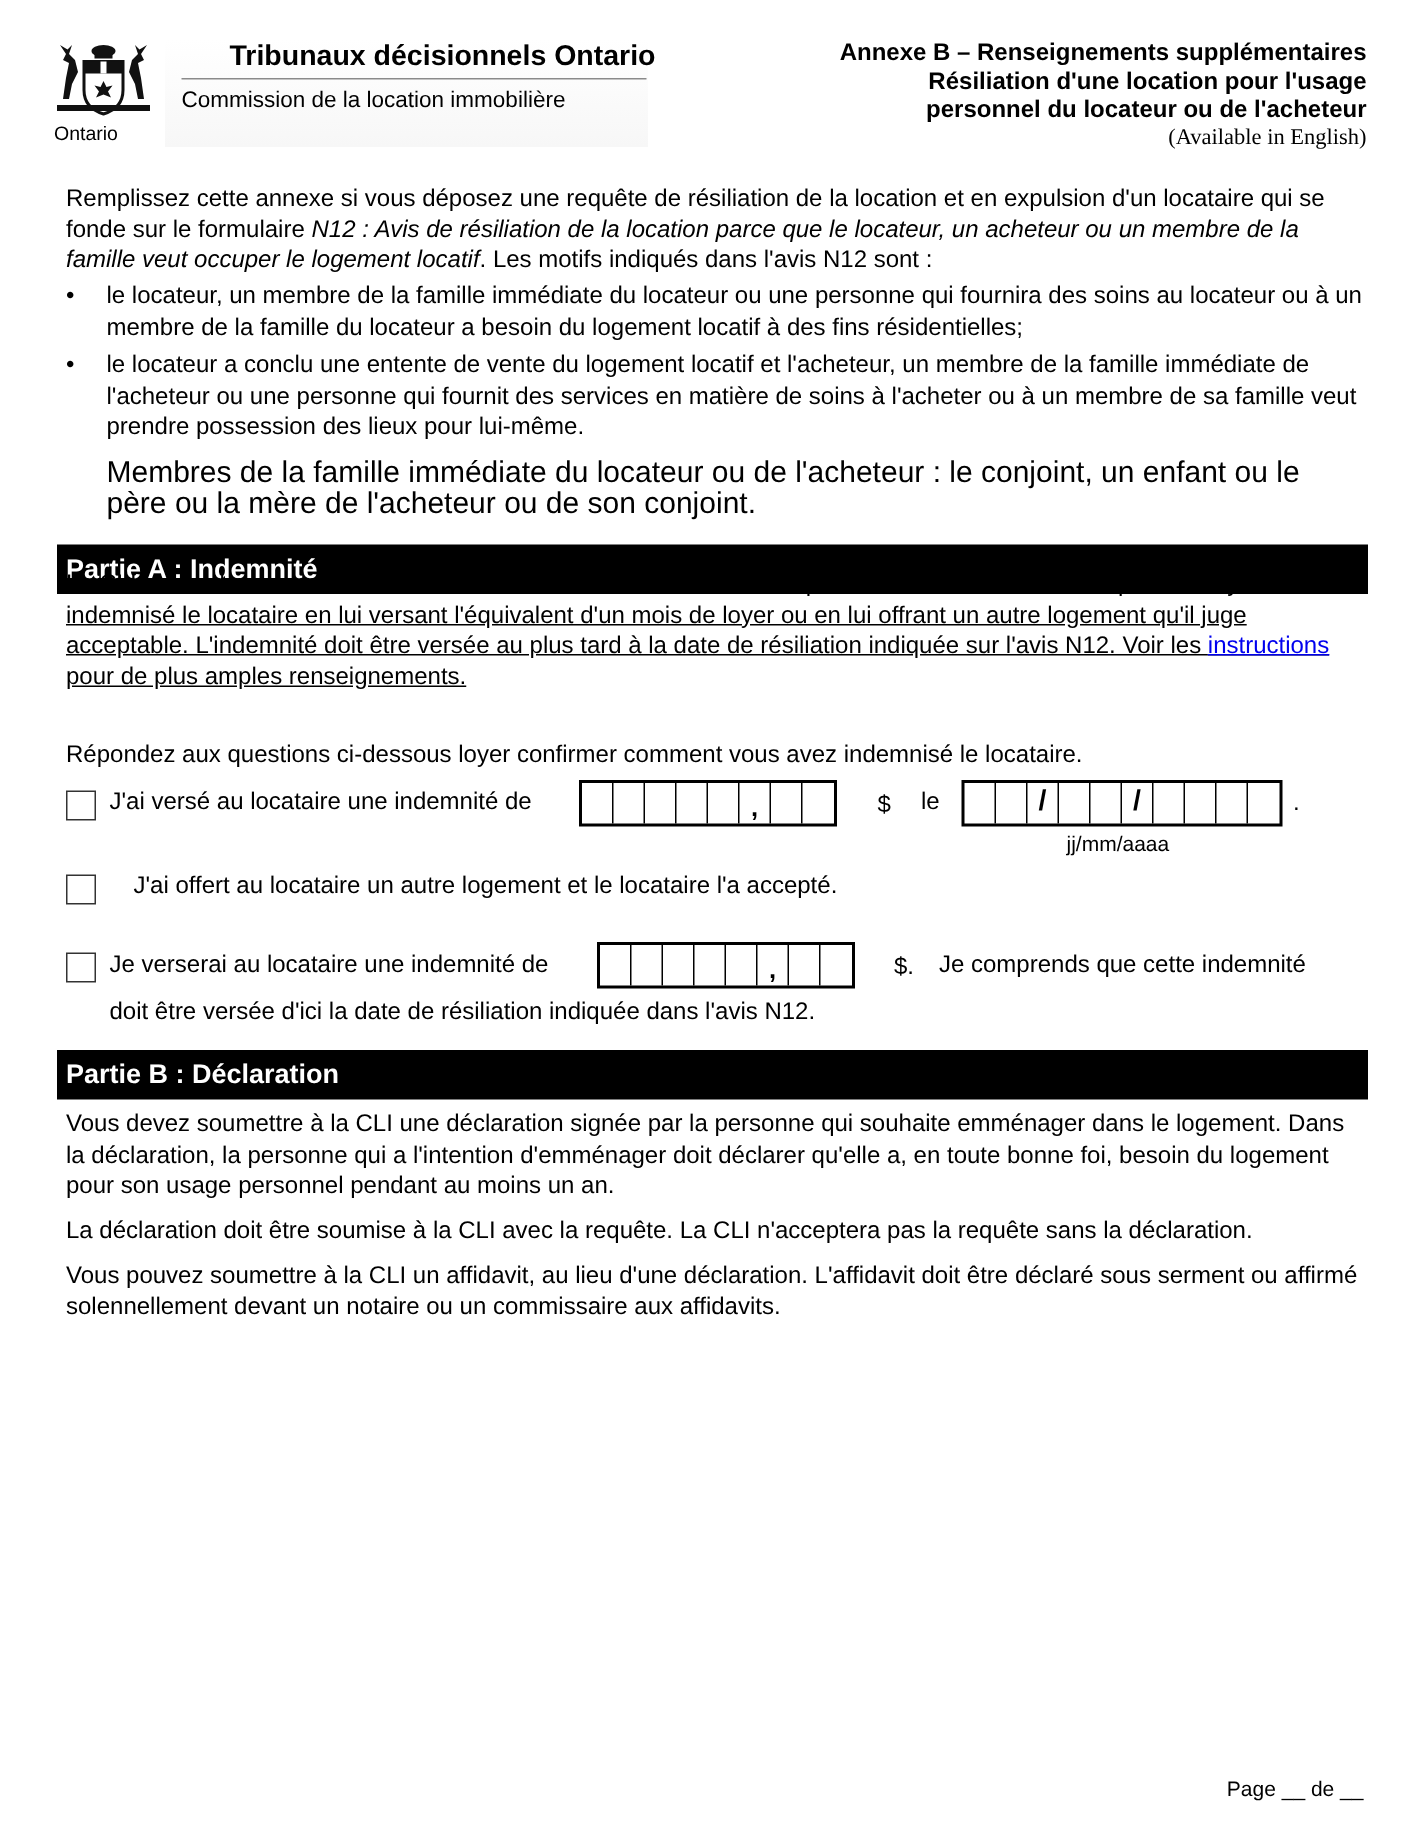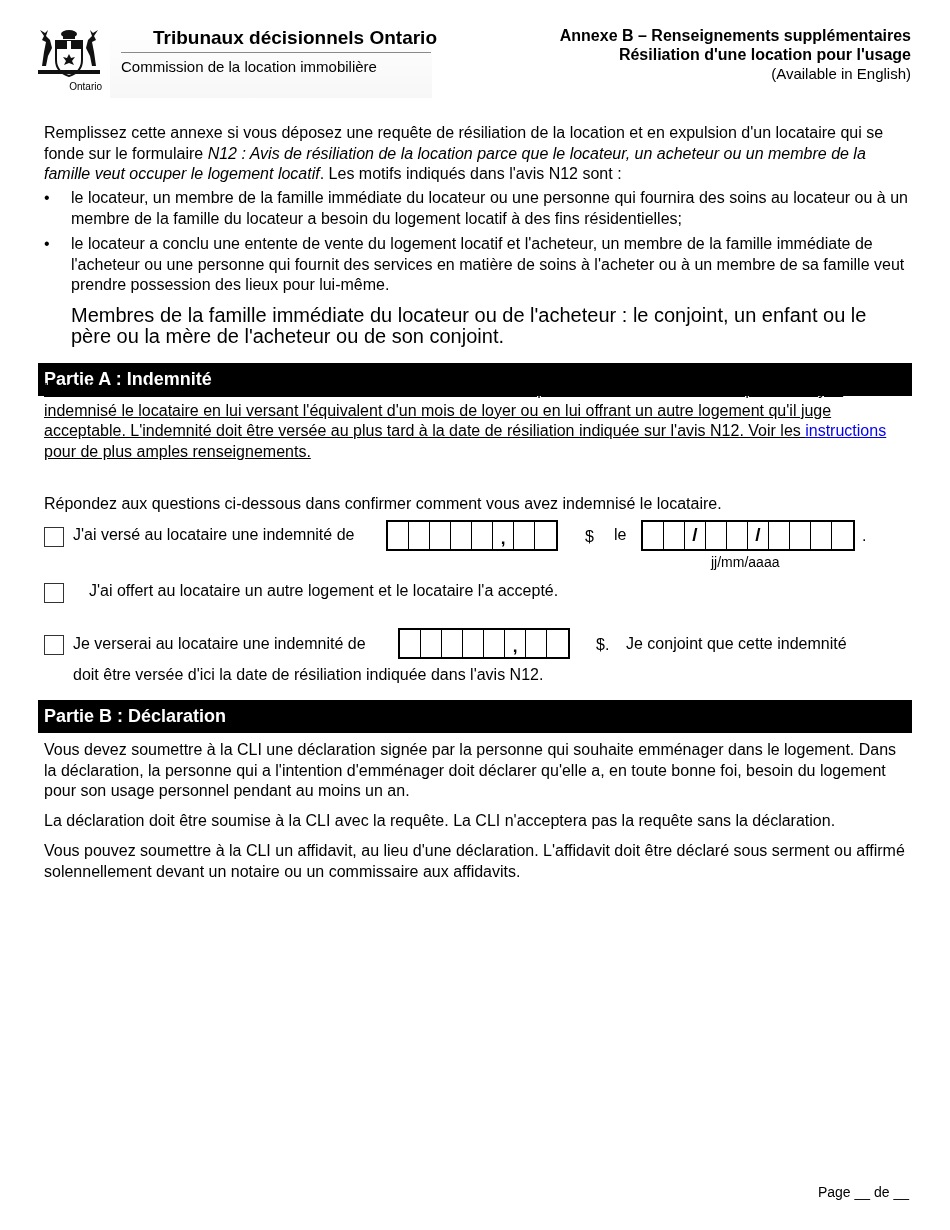--- a/index.html
+++ b/index.html
@@ -3,29 +3,29 @@
 <meta charset="utf-8">
 <style>
   * { box-sizing: border-box; margin: 0; padding: 0; }
   html, body { width: 950px; height: 1230px; background: #ffffff; }
   body { position: relative; font-family: "Liberation Sans", sans-serif; color: #000; font-size: 16px; overflow: hidden; }
 
   .abs { position: absolute; }
 
   
   .logo { left: 36px; top: 26px; width: 66px; height: 66px; }
-  .logo-caption { left: 36px; top: 81px; width: 66px; text-align: right; font-size: 10px; }
+  .logo-caption { left: 36px; top: 81px; width: 66px; text-align: left; font-size: 13px; }
   .org-block { left: 110px; top: 26px; width: 322px; height: 72px; background: linear-gradient(#ffffff, #f7f7f7); }
   .org-name { left: 121px; top: 27px; font-size: 19px; font-weight: bold; margin-left: 32px; }
   .org-rule { left: 121px; top: 52px; width: 310px; height: 1px; background: #8a8a8a; }
   .org-sub { left: 121px; top: 58px; font-size: 15px; text-align: center; }
 
   .title-block { right: 39px; top: 26px; text-align: right; }
   .title-line { font-size: 16px; font-weight: bold; line-height: 19px; display: block; text-align: right; }
-  .title-sub { font-size: 15px; line-height: 19px; display: block; }
+  .title-sub { font-size: 15px; line-height: 19px; display: block; font-family: Liberation Serif, serif; }
 
   
   .para { left: 44px; width: 866px; font-size: 16px; line-height: 20.5px; }
   .bullet-row { left: 44px; width: 866px; font-size: 16px; line-height: 20.5px; }
   .bullet-dot { position: absolute; left: 0; top: 0; }
   .bullet-text { position: absolute; left: 27px; width: 840px; }
   .indent-para { left: 71px; width: 840px; font-size: 20px; line-height: 20.5px; }
   .link { color: #0000ee; text-decoration: underline; cursor: pointer; }
 
   
@@ -68,20 +68,21 @@
 <div class="abs logo-caption">Ontario</div>
 
 <div class="abs org-block"></div>
 <div class="abs org-name">Tribunaux décisionnels Ontario</div>
 <div class="abs org-rule"></div>
 <div class="abs org-sub">Commission de la location immobilière</div>
 
 <div class="abs title-block">
   <span class="title-line">Annexe B – Renseignements supplémentaires</span>
   <span class="title-line">Résiliation d'une location pour l'usage</span>
+  <span class="title-line">personnel du locateur ou de l'acheteur</span>
   <span class="title-sub">(Available in English)</span>
 </div>
 
 <div class="abs para" style="top:123px;">
   <span>Remplissez cette annexe si vous déposez une requête de résiliation de la location et en expulsion d'un locataire qui se fonde sur le formulaire </span><em>N12 : Avis de résiliation de la location parce que le locateur, un acheteur ou un membre de la famille veut occuper le logement locatif</em><span>.  Les motifs indiqués dans l'avis N12 sont :</span>
 </div>
 
 <div class="abs bullet-row" style="top:188px; height:42px;">
   <span class="bullet-dot">•</span>
   <span class="bullet-text">le locateur, un membre de la famille immédiate du locateur ou une personne qui fournira des soins au locateur ou à un membre de la famille du locateur a besoin du logement locatif à des fins résidentielles;</span>
@@ -93,21 +94,21 @@
 </div>
 
 <div class="abs indent-para" style="top:305px;">Membres de la famille immédiate du locateur ou de l'acheteur : le conjoint, un enfant ou le père ou la mère de l'acheteur ou de son conjoint.</div>
 
 <div class="abs section-bar" style="top:363px;">Partie A : Indemnité</div>
 
 <div class="abs para" style="top:380px;text-decoration:underline;">
   <span>La CLI ne rendra aucune ordonnance de résiliation de location et d'expulsion du locataire à moins que vous ayez indemnisé le locataire en lui versant l'équivalent d'un mois de loyer ou en lui offrant un autre logement qu'il juge acceptable.  L'indemnité doit être versée au plus tard à la date de résiliation indiquée sur l'avis N12.  Voir les </span><span class="link">instructions</span><span> pour de plus amples renseignements.</span>
 </div>
 
-<div class="abs para" style="top:494px;">Répondez aux questions ci-dessous dans confirmer comment vous avez indemnisé le locataire.</div>
+<div class="abs para" style="top:494px;">Répondez aux questions ci-dessous loyer confirmer comment vous avez indemnisé le locataire.</div>
 
 <div class="abs checkbox" style="left:44px; top:527px;"></div>
 <div class="abs inline-text" style="left:73px; top:525px;">J'ai versé au locataire une indemnité de</div>
 
 <div class="abs box-row" style="left:386px; top:520px;">
   <div class="cell"></div>
   <div class="cell"></div>
   <div class="cell"></div>
   <div class="cell"></div>
   <div class="cell"></div>
@@ -151,21 +152,21 @@
   <div class="cell"></div>
   <div class="cell"></div>
   <div class="cell"></div>
   <div class="cell">
       <span class="sep">,</span>
     </div>
   <div class="cell"></div>
   <div class="cell"></div>
 </div>
 <div class="abs inline-text" style="left:596px; top:635px;">$.</div>
-<div class="abs inline-text" style="left:626px; top:634px;">Je conjoint que cette indemnité</div>
+<div class="abs inline-text" style="left:626px; top:634px;">Je comprends que cette indemnité</div>
 <div class="abs inline-text" style="left:73px; top:665px;">doit être versée d'ici la date de résiliation indiquée dans  l'avis N12.</div>
 
 <div class="abs section-bar" style="top:700px;">Partie B : Déclaration</div>
 
 <div class="abs para" style="top:740px;">Vous devez soumettre à la CLI une déclaration signée par la personne qui souhaite emménager dans le logement.  Dans la déclaration, la personne qui a l'intention d'emménager doit déclarer qu'elle a, en toute bonne foi, besoin du logement pour son usage personnel pendant au moins un an.</div>
 <div class="abs para" style="top:811px;">La déclaration doit être soumise à la CLI avec la requête.  La CLI n'acceptera pas la requête sans la déclaration.</div>
 <div class="abs para" style="top:841px;">Vous pouvez soumettre à la CLI un affidavit, au lieu d'une déclaration.  L'affidavit doit être déclaré sous serment ou affirmé solennellement devant un notaire ou un commissaire aux affidavits.</div>
 
 <div class="abs footer">Page __ de __</div>
 

